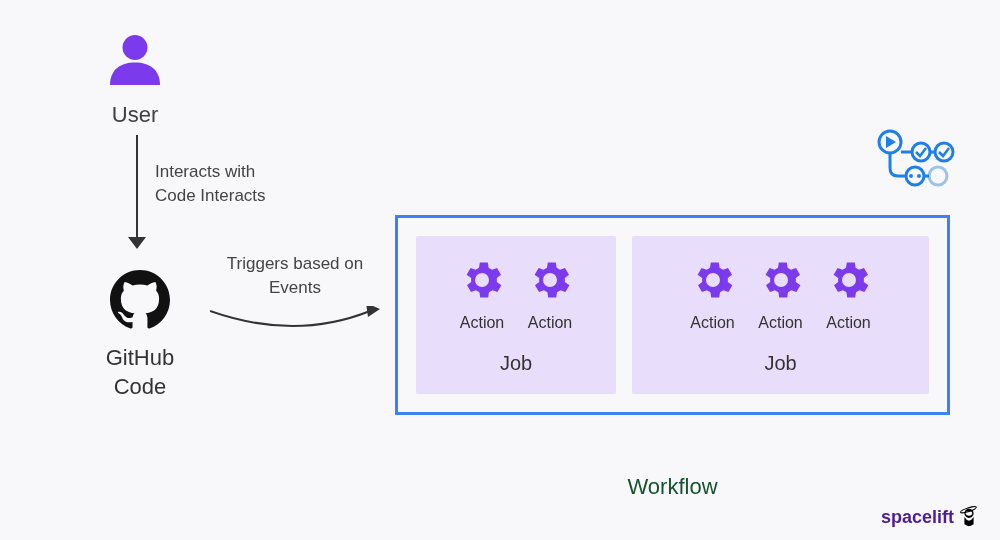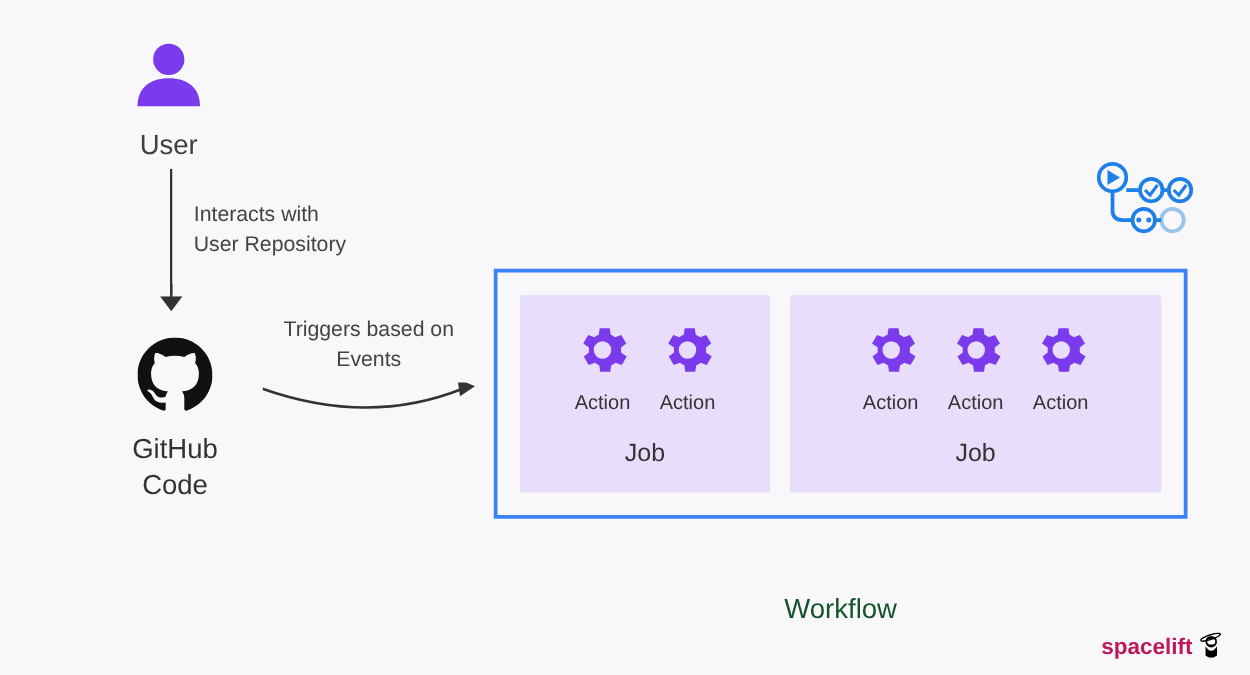--- a/index.html
+++ b/index.html
@@ -109,21 +109,21 @@
     }
     .brand {
       position: absolute;
       right: 20px;
       bottom: 12px;
       display: flex;
       align-items: center;
       gap: 4px;
       font-weight: 700;
       font-size: 18px;
-      color: #be185d;
+      color: #4c1d95;
       justify-content: center;
     }
     .brand-icon { width: 22px; height: 22px; }
   </style>
 </head>
 <body>
 
 <div class="user-section">
   <svg class="user-icon" viewBox="0 0 24 24" fill="#7c3aed">
     <circle cx="12" cy="7" r="5"></circle>
@@ -135,21 +135,21 @@
 <svg class="arrow1" viewBox="0 0 2 110">
   <line x1="1" y1="0" x2="1" y2="100" stroke="#333" stroke-width="2"></line>
   <polygon points="1,110 -4,98 6,98" fill="#333" transform="translate(0,0)"></polygon>
   <path d="M1 100 L -4 92 L 6 92 Z" fill="#333"></path>
 </svg>
 <svg style="position:absolute;left:128px;top:237px" width="18" height="12">
   <polygon points="9,12 0,0 18,0" fill="#333"></polygon>
 </svg>
 <div class="arrow1-label">
   <span>Interacts with</span><br>
-  <span>User Repository</span>
+  <span>Code Interacts</span>
 </div>
 
 <div class="github-section">
   <svg class="github-icon" viewBox="0 0 24 24" fill="#111">
     <path d="M12 0C5.37 0 0 5.37 0 12c0 5.3 3.438 9.8 8.205 11.385.6.11.82-.26.82-.577 0-.285-.01-1.04-.015-2.04-3.338.725-4.042-1.61-4.042-1.61-.546-1.385-1.333-1.754-1.333-1.754-1.09-.745.083-.73.083-.73 1.205.085 1.838 1.236 1.838 1.236 1.07 1.835 2.807 1.305 3.492.998.108-.776.418-1.305.76-1.605-2.665-.3-5.466-1.332-5.466-5.93 0-1.31.468-2.38 1.235-3.22-.123-.303-.535-1.523.117-3.176 0 0 1.008-.322 3.3 1.23.957-.266 1.983-.4 3.003-.404 1.02.004 2.047.138 3.006.404 2.29-1.552 3.297-1.23 3.297-1.23.653 1.653.242 2.873.12 3.176.77.84 1.233 1.91 1.233 3.22 0 4.61-2.807 5.625-5.48 5.92.43.37.814 1.1.814 2.22 0 1.605-.015 2.896-.015 3.29 0 .32.216.694.825.576C20.565 21.795 24 17.295 24 12c0-6.63-5.37-12-12-12z"></path>
   </svg>
   <div class="github-label">
     <span>GitHub Code</span><br>
   </div>
 </div>

